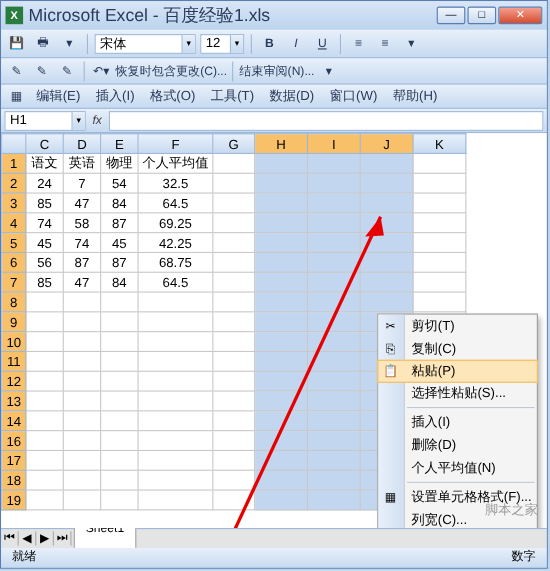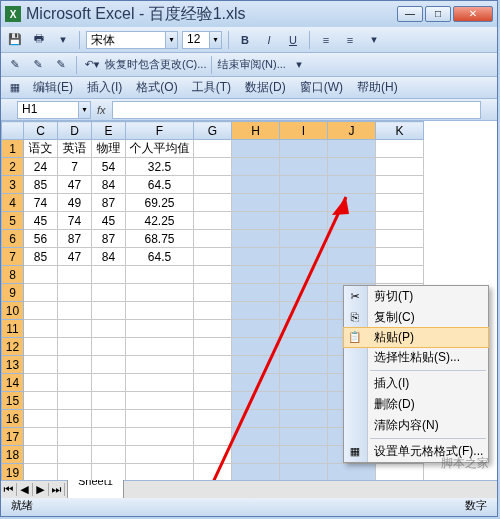--- a/index.html
+++ b/index.html
@@ -13,21 +13,21 @@
 .win-btn.close { background: linear-gradient(#f5a08f,#d44c2f); color: #fff; width: 40px; }
 .toolbar1 { height: 26px; background: linear-gradient(#e8f0fa,#c7daf0); display: flex; align-items: center; padding: 0 4px; gap: 4px; border-bottom: 1px solid #9db8d9; }
 .tbtn { width: 20px; height: 20px; border: 1px solid transparent; display: inline-flex; align-items: center; justify-content: center; font-size: 11px; color: #2a3a5a; }
 .font-sel { border: 1px solid #9db8d9; background: #fff; height: 18px; font-size: 12px; padding: 0 14px 0 4px; width: 92px; position: relative; }
 .font-sel.small { width: 40px; }
 .dd { position: absolute; right: 0; top: 0; width: 12px; height: 16px; background: linear-gradient(#e8f0fa,#c7daf0); border-left: 1px solid #9db8d9; text-align: center; font-size: 8px; line-height: 16px; }
 .sep { width: 1px; height: 18px; background: #9db8d9; margin: 0 2px; }
 .toolbar2 { height: 24px; background: linear-gradient(#e8f0fa,#c7daf0); display: flex; align-items: center; padding: 0 4px; gap: 3px; border-bottom: 1px solid #9db8d9; font-size: 11px; color: #2a3a5a; }
 .menubar { height: 22px; background: linear-gradient(#e8f0fa,#c7daf0); display: flex; align-items: center; padding: 0 4px; gap: 2px; border-bottom: 1px solid #9db8d9; }
 .menu-item { padding: 2px 6px; font-size: 12px; color: #2a3a5a; }
-.namebox-row { height: 22px; background: linear-gradient(#e8f0fa,#c7daf0); display: flex; align-items: center; padding: 0 16px; border-bottom: 1px solid #9db8d9; }
+.namebox-row { height: 22px; background: linear-gradient(#e8f0fa,#c7daf0); display: flex; align-items: center; padding: 0 3px; border-bottom: 1px solid #9db8d9; }
 .namebox { width: 74px; height: 18px; border: 1px solid #9db8d9; background: #fff; font-size: 12px; padding: 0 4px; position: relative; }
 .fx { margin: 0 6px; font-style: italic; font-size: 11px; color: #444; }
 .formula { flex: 1; height: 18px; border: 1px solid #9db8d9; background: #fff; }
 .grid-area { flex: 1; position: relative; background: #fff; overflow: hidden; }
 table { border-collapse: collapse; font-size: 12px; }
 th, td { border: 1px solid #c8c8c8; text-align: center; height: 18px; }
 .corner { width: 22px; background: linear-gradient(#e8f0fa,#c7daf0); border: 1px solid #9db8d9; }
 .colh { background: linear-gradient(#e8f0fa,#c7daf0); font-weight: normal; border: 1px solid #9db8d9; }
 .colh.sel { background: #f8c169; }
 .rowh { width: 22px; background: linear-gradient(#e8f0fa,#c7daf0); border: 1px solid #9db8d9; font-weight: normal; }
@@ -168,21 +168,21 @@
             <td>64.5</td>
             <td></td>
             <td class="sel"></td>
             <td class="sel"></td>
             <td class="sel"></td>
             <td></td>
           </tr>
           <tr>
             <th class="rowh sel">4</th>
             <td>74</td>
-            <td>49</td>
+            <td>58</td>
             <td>87</td>
             <td>69.25</td>
             <td></td>
             <td class="sel"></td>
             <td class="sel"></td>
             <td class="sel"></td>
             <td></td>
           </tr>
           <tr>
             <th class="rowh sel">5</th>
@@ -298,32 +298,20 @@
             <td></td>
             <td></td>
             <td></td>
             <td></td>
             <td class="sel"></td>
             <td class="sel"></td>
             <td class="sel"></td>
             <td></td>
           </tr>
           <tr>
-            <th class="rowh sel">15</th>
-            <td></td>
-            <td></td>
-            <td></td>
-            <td></td>
-            <td></td>
-            <td class="sel"></td>
-            <td class="sel"></td>
-            <td class="sel"></td>
-            <td></td>
-          </tr>
-          <tr>
             <th class="rowh sel">16</th>
             <td></td>
             <td></td>
             <td></td>
             <td></td>
             <td></td>
             <td class="sel"></td>
             <td class="sel"></td>
             <td class="sel"></td>
             <td></td>
@@ -390,26 +378,29 @@
           <span>选择性粘贴(S)...</span>
         </div>
       <div class="cm-sep"></div>
       <div class="cm-item">
           <span>插入(I)</span>
         </div>
       <div class="cm-item">
           <span>删除(D)</span>
         </div>
       <div class="cm-item">
-          <span>清除内容(N)</span>
+          <span>个人平均值(N)</span>
         </div>
       <div class="cm-sep"></div>
       <div class="cm-item">
           <span class="cm-icon">▦</span>
           <span>设置单元格格式(F)...</span>
+        </div>
+      <div class="cm-item">
+          <span>列宽(C)...</span>
         </div>
 
     </div>
 
     <div class="watermark">脚本之家</div>
   </div>
 
   <div class="tabs">
     <div class="tab-nav">
         <span>⏮</span>

